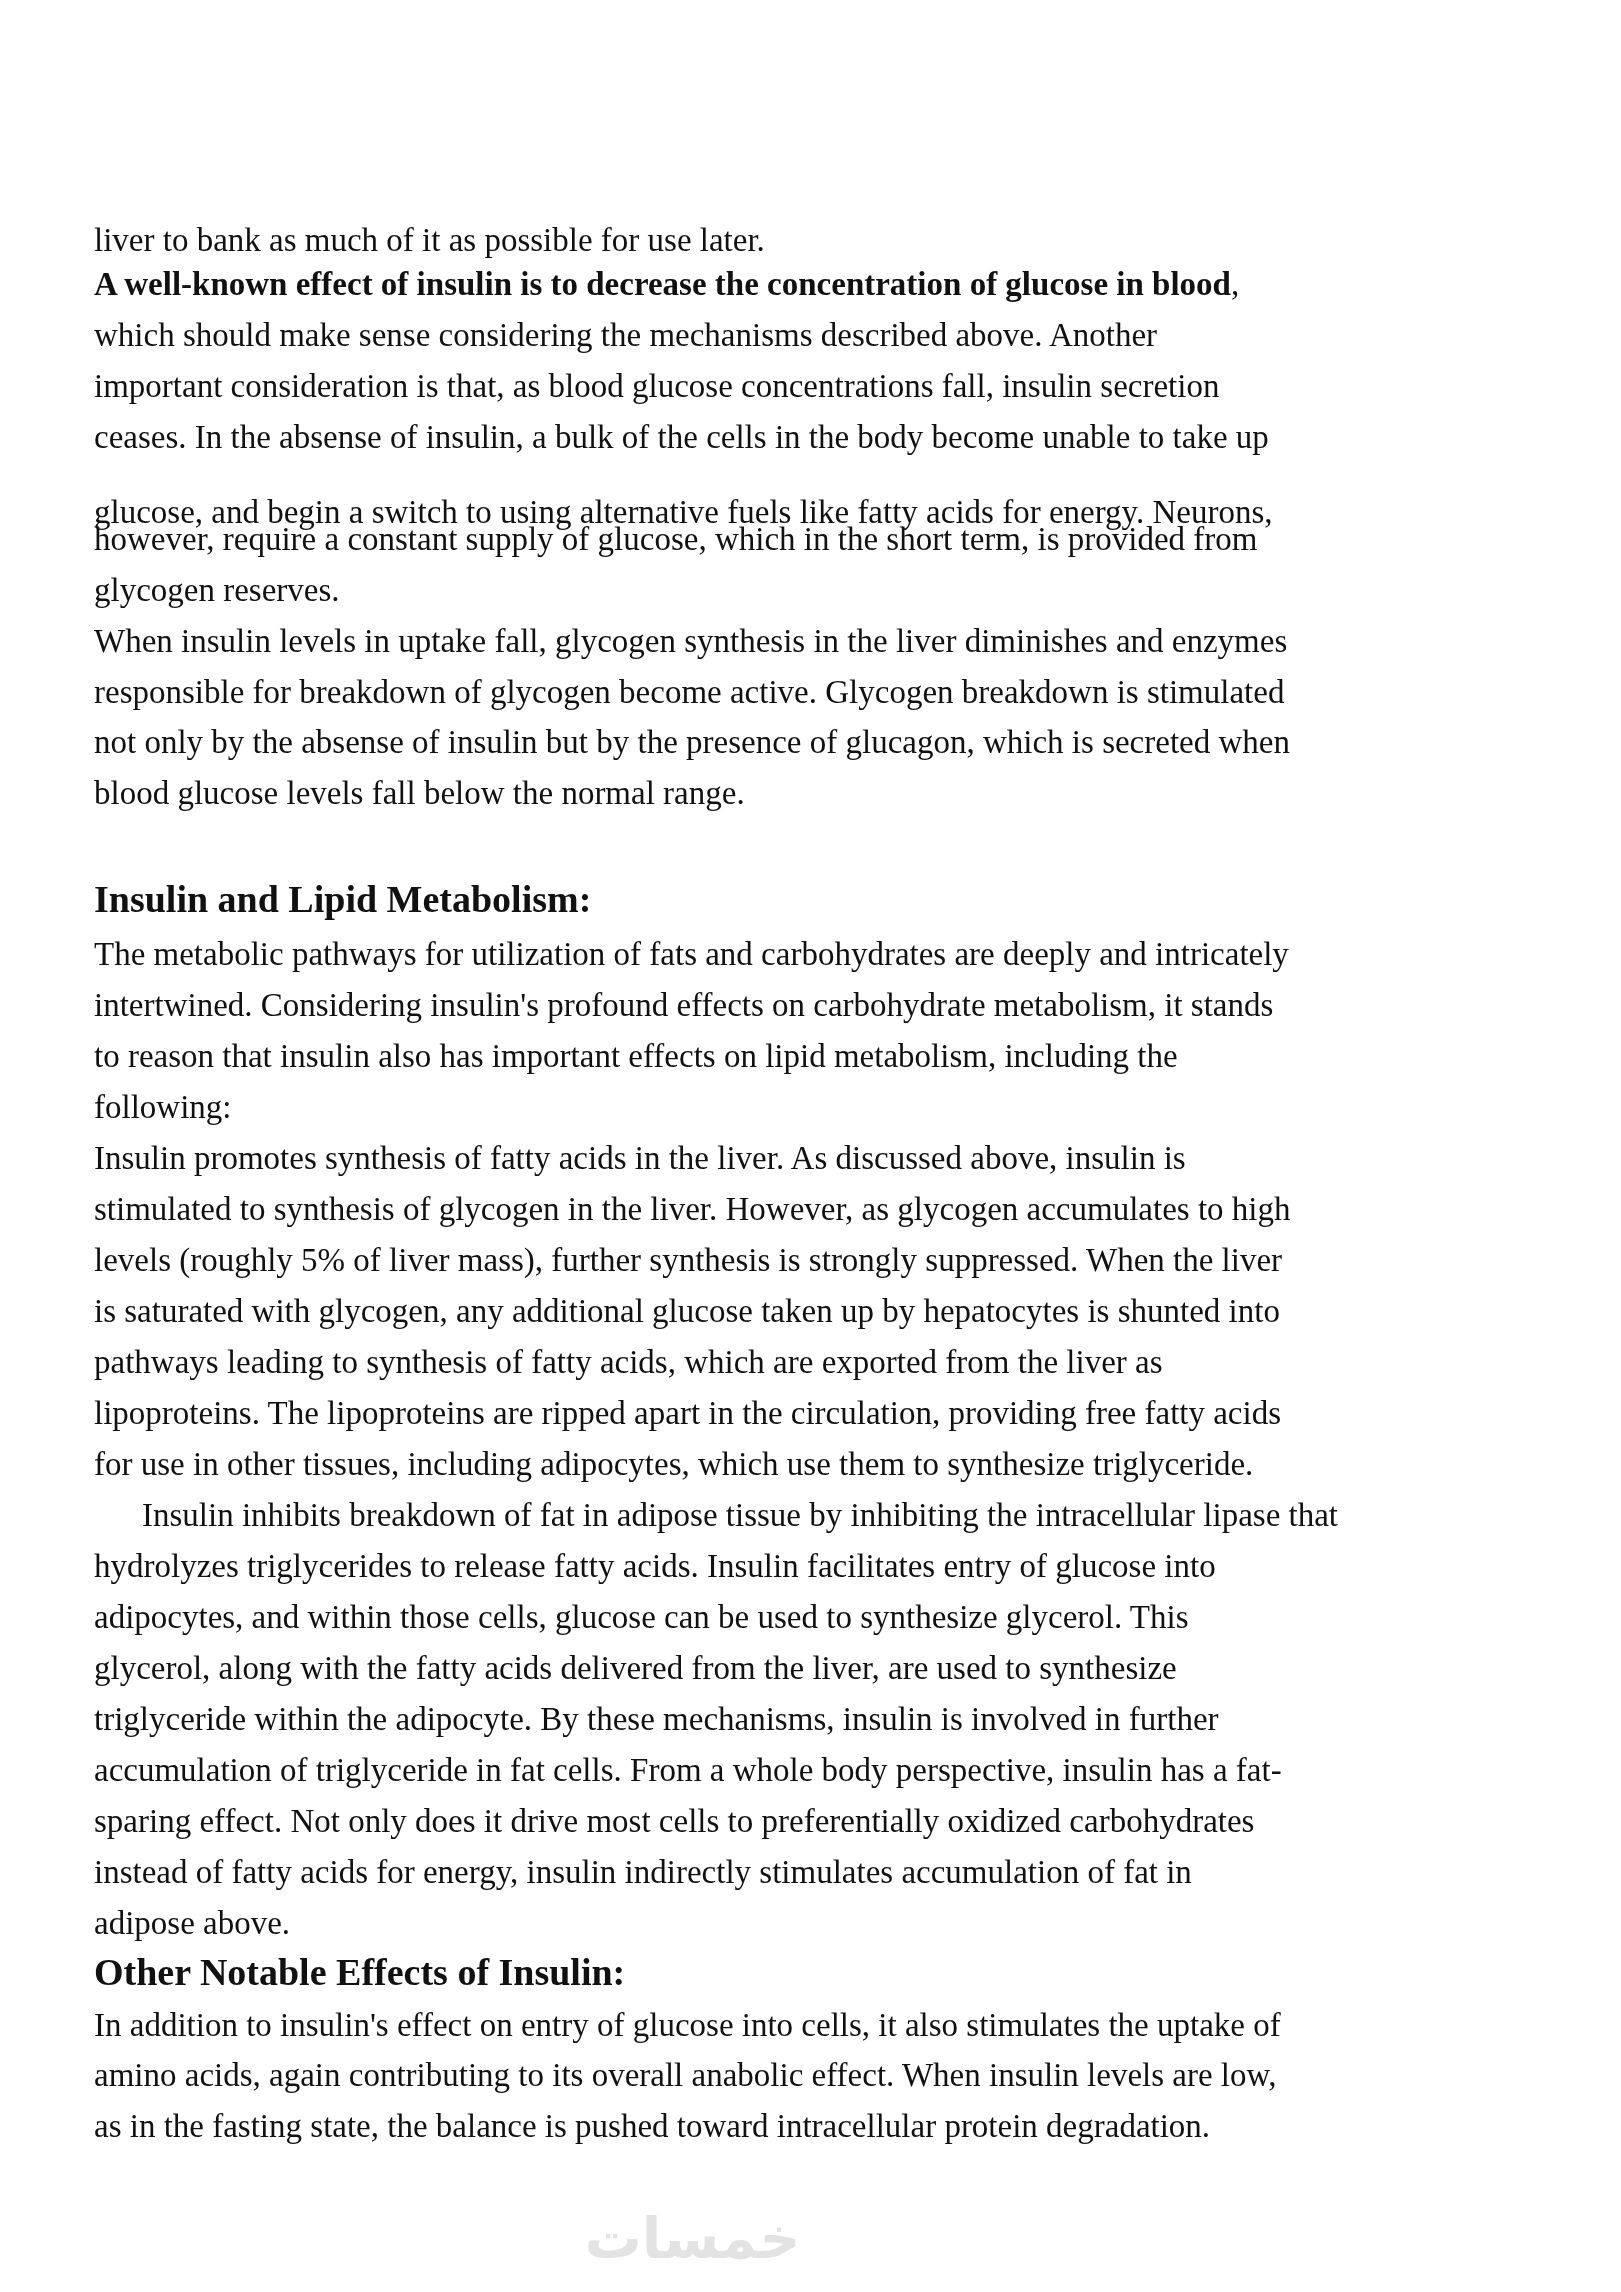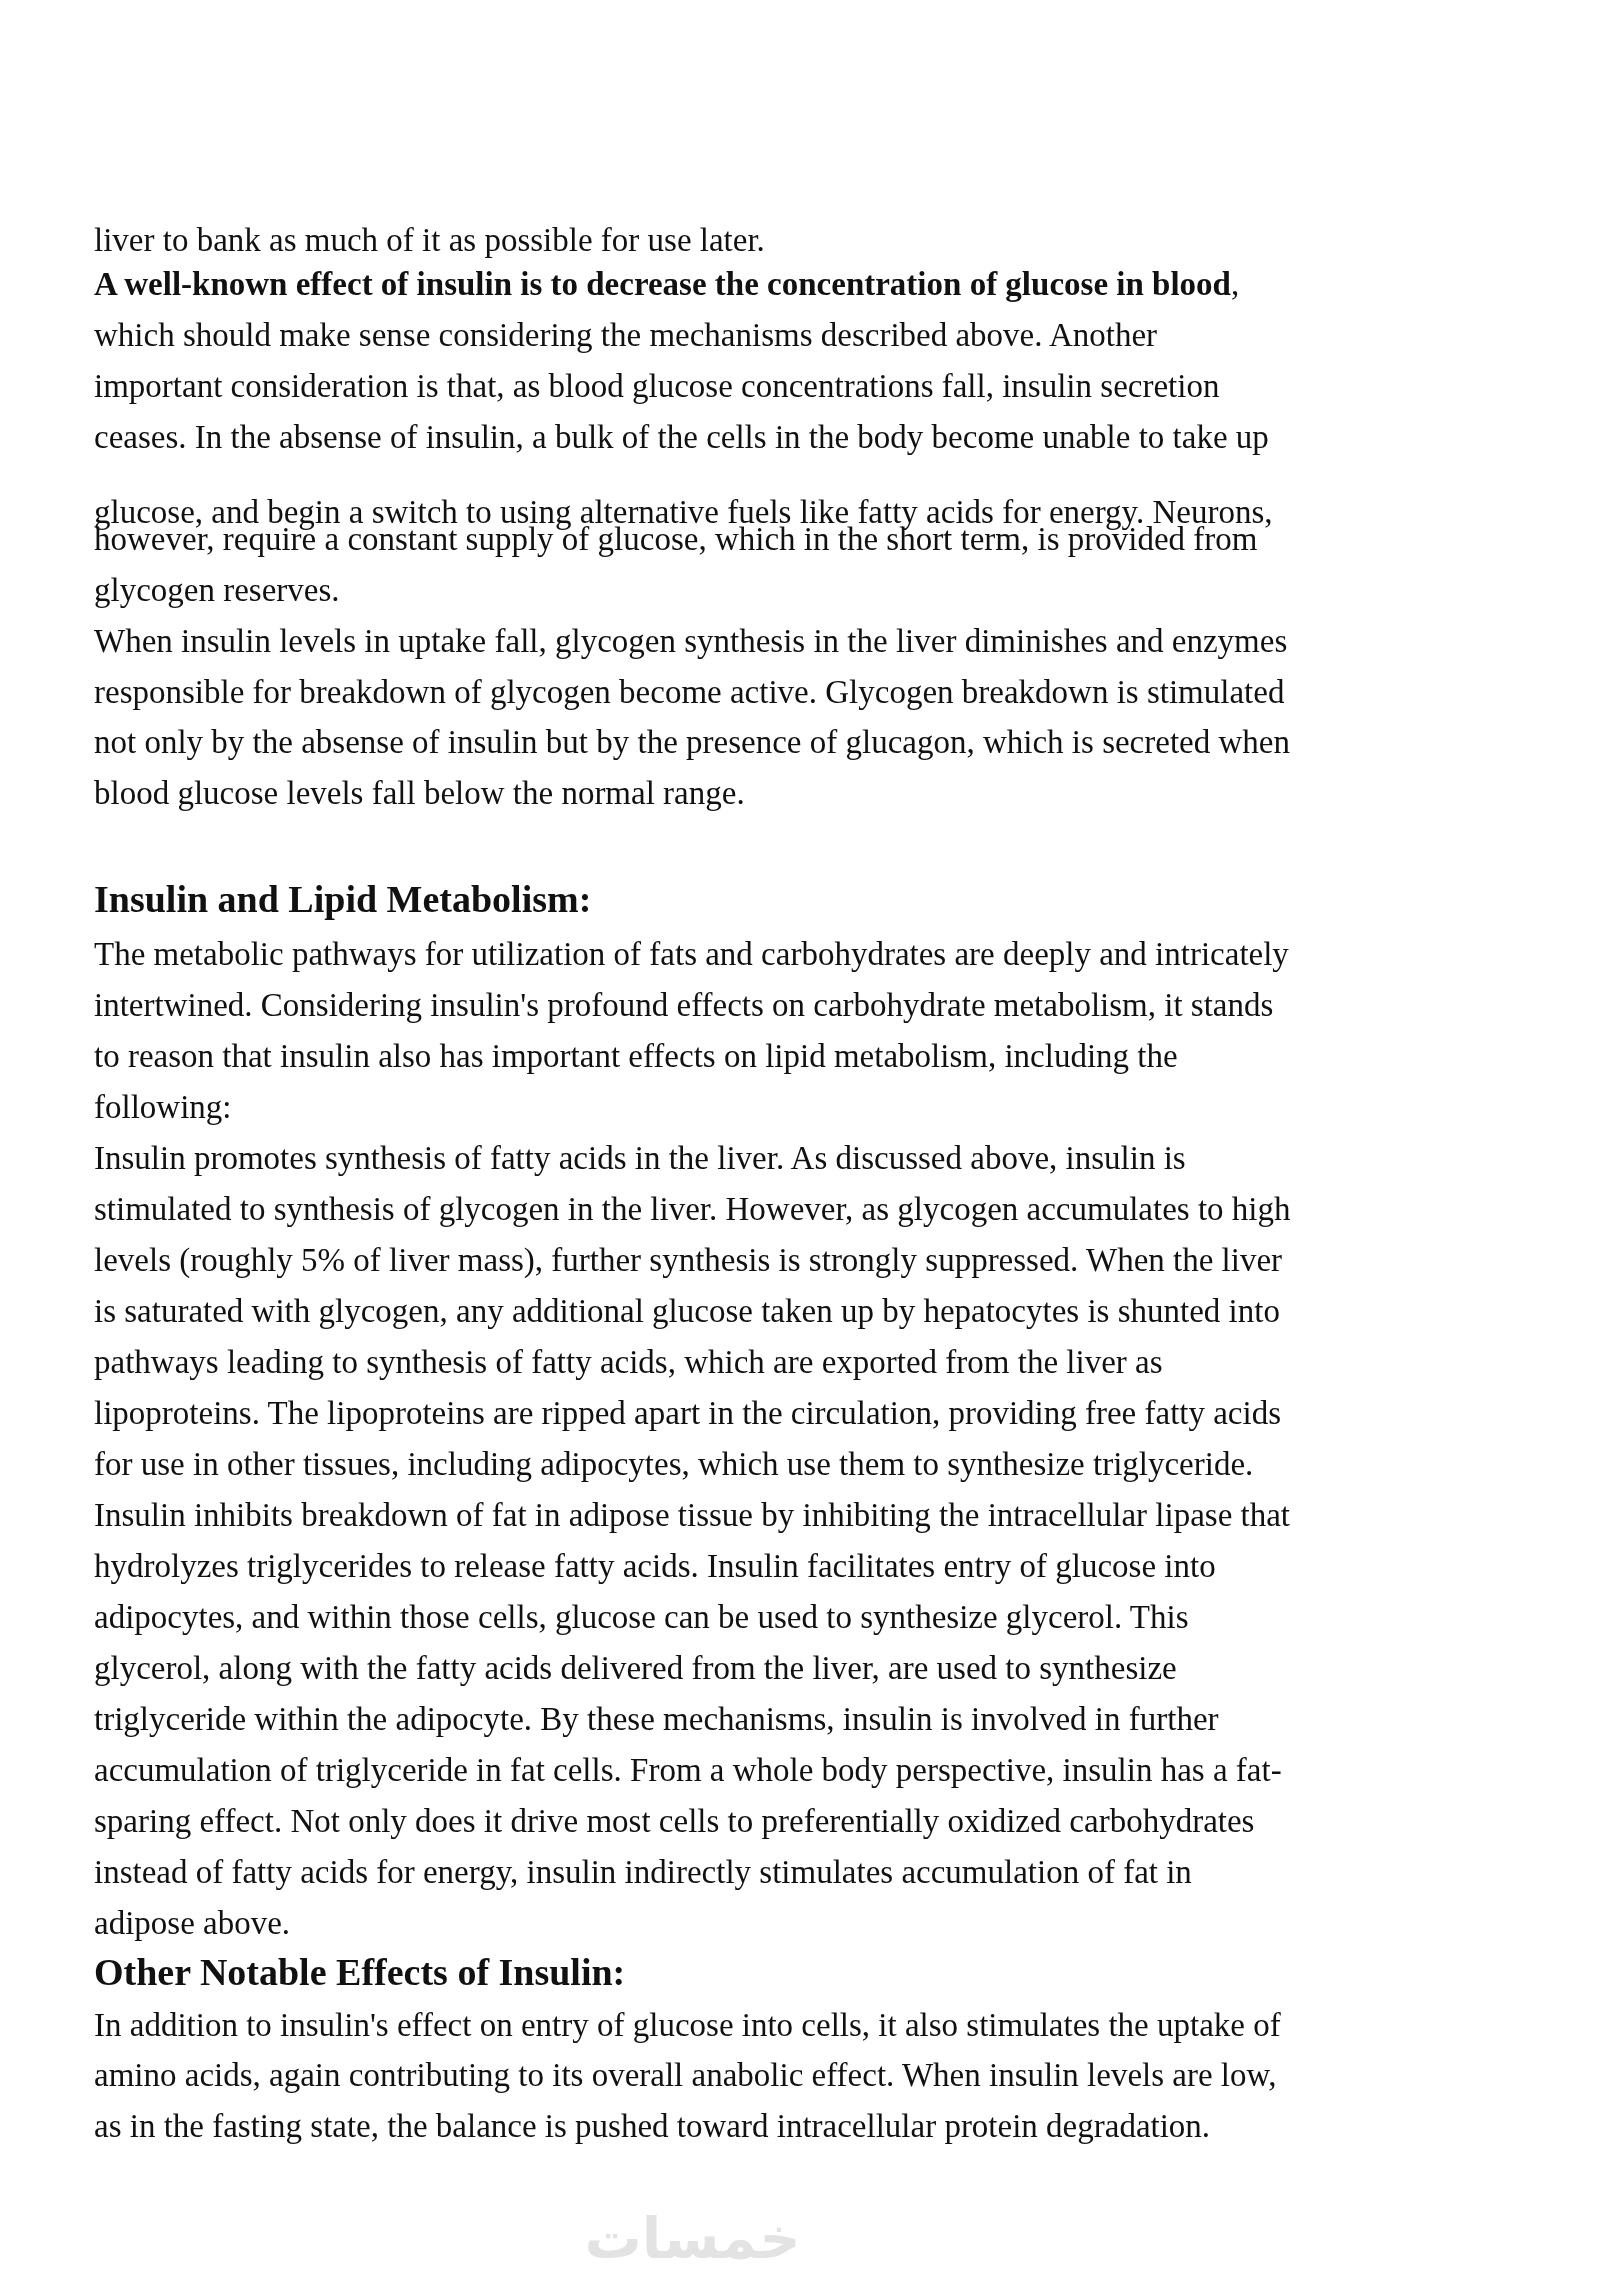--- a/index.html
+++ b/index.html
@@ -79,21 +79,21 @@
   <div class="line" style="top:980px;">intertwined. Considering insulin's profound effects on carbohydrate metabolism, it stands</div>
   <div class="line" style="top:1031px;">to reason that insulin also has important effects on lipid metabolism, including the</div>
   <div class="line" style="top:1082px;">following:</div>
   <div class="line" style="top:1133px;">Insulin promotes synthesis of fatty acids in the liver. As discussed above, insulin is</div>
   <div class="line" style="top:1184px;">stimulated to synthesis of glycogen in the liver. However, as glycogen accumulates to high</div>
   <div class="line" style="top:1235px;">levels (roughly 5% of liver mass), further synthesis is strongly suppressed. When the liver</div>
   <div class="line" style="top:1286px;">is saturated with glycogen, any additional glucose taken up by hepatocytes is shunted into</div>
   <div class="line" style="top:1337px;">pathways leading to synthesis of fatty acids, which are exported from the liver as</div>
   <div class="line" style="top:1388px;">lipoproteins. The lipoproteins are ripped apart in the circulation, providing free fatty acids</div>
   <div class="line" style="top:1439px;font-family:Liberation Serif, serif;">for use in other tissues, including adipocytes, which use them to synthesize triglyceride.</div>
-  <div class="line" style="top:1490px;">Insulin inhibits breakdown of fat in adipose tissue by inhibiting the intracellular lipase that</div>
+  <div class="line" style="top:1490px;margin-left:48px;">Insulin inhibits breakdown of fat in adipose tissue by inhibiting the intracellular lipase that</div>
   <div class="line" style="top:1541px;">hydrolyzes triglycerides to release fatty acids. Insulin facilitates entry of glucose into</div>
   <div class="line" style="top:1592px;">adipocytes, and within those cells, glucose can be used to synthesize glycerol. This</div>
   <div class="line" style="top:1643px;">glycerol, along with the fatty acids delivered from the liver, are used to synthesize</div>
   <div class="line" style="top:1694px;">triglyceride within the adipocyte. By these mechanisms, insulin is involved in further</div>
   <div class="line" style="top:1745px;">accumulation of triglyceride in fat cells. From a whole body perspective, insulin has a fat-</div>
   <div class="line" style="top:1796px;">sparing effect. Not only does it drive most cells to preferentially oxidized carbohydrates</div>
   <div class="line" style="top:1847px;">instead of fatty acids for energy, insulin indirectly stimulates accumulation of fat in</div>
   <div class="line" style="top:1898px;">adipose above.</div>
 
   <div class="heading" style="top:1947px;">Other Notable Effects of Insulin:</div>

